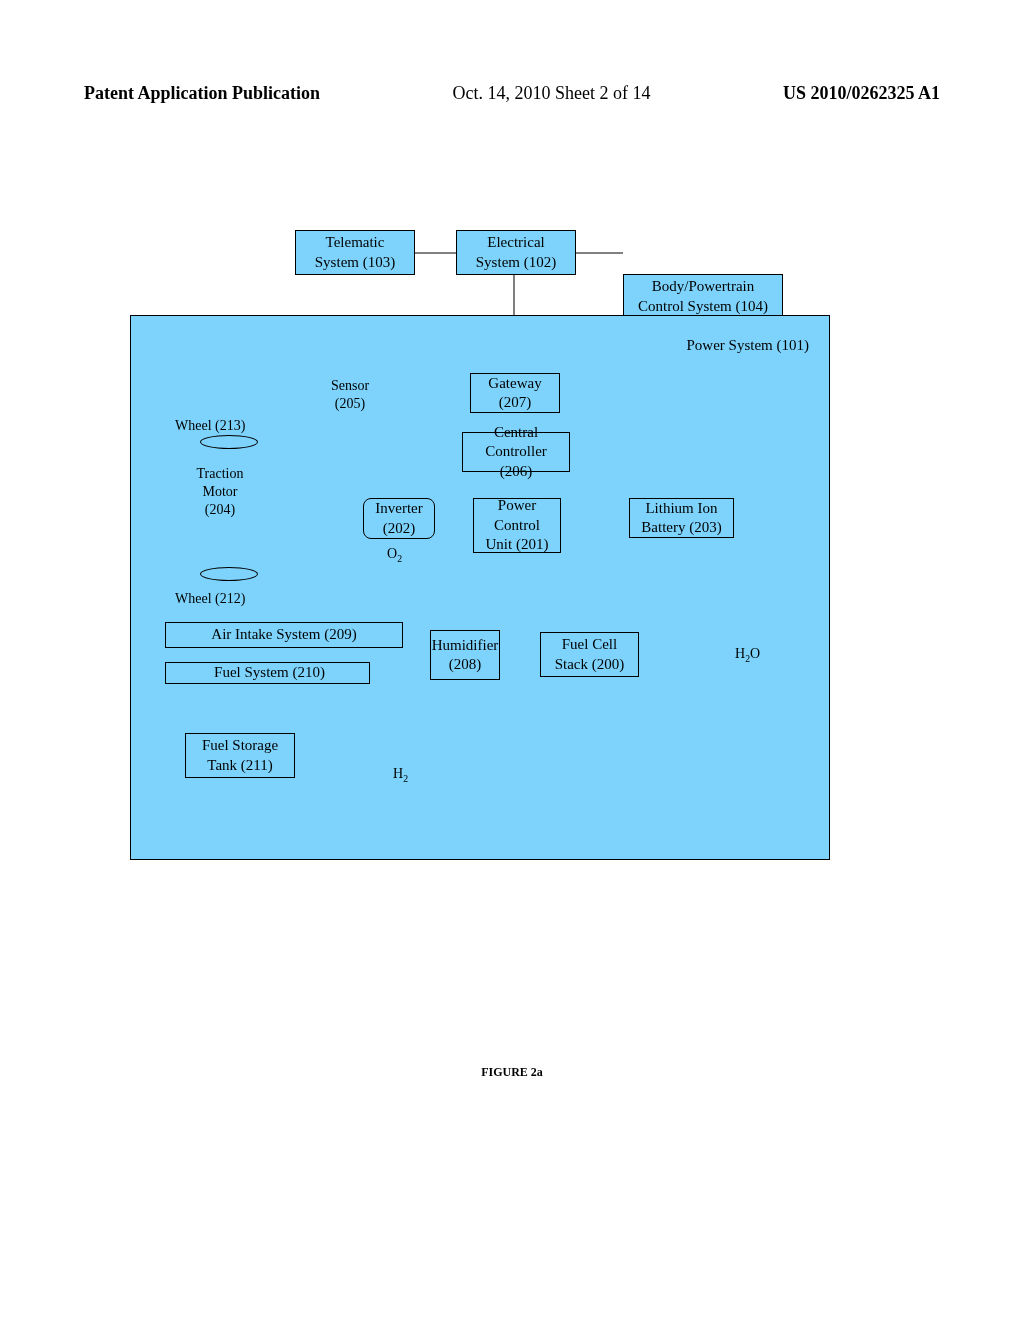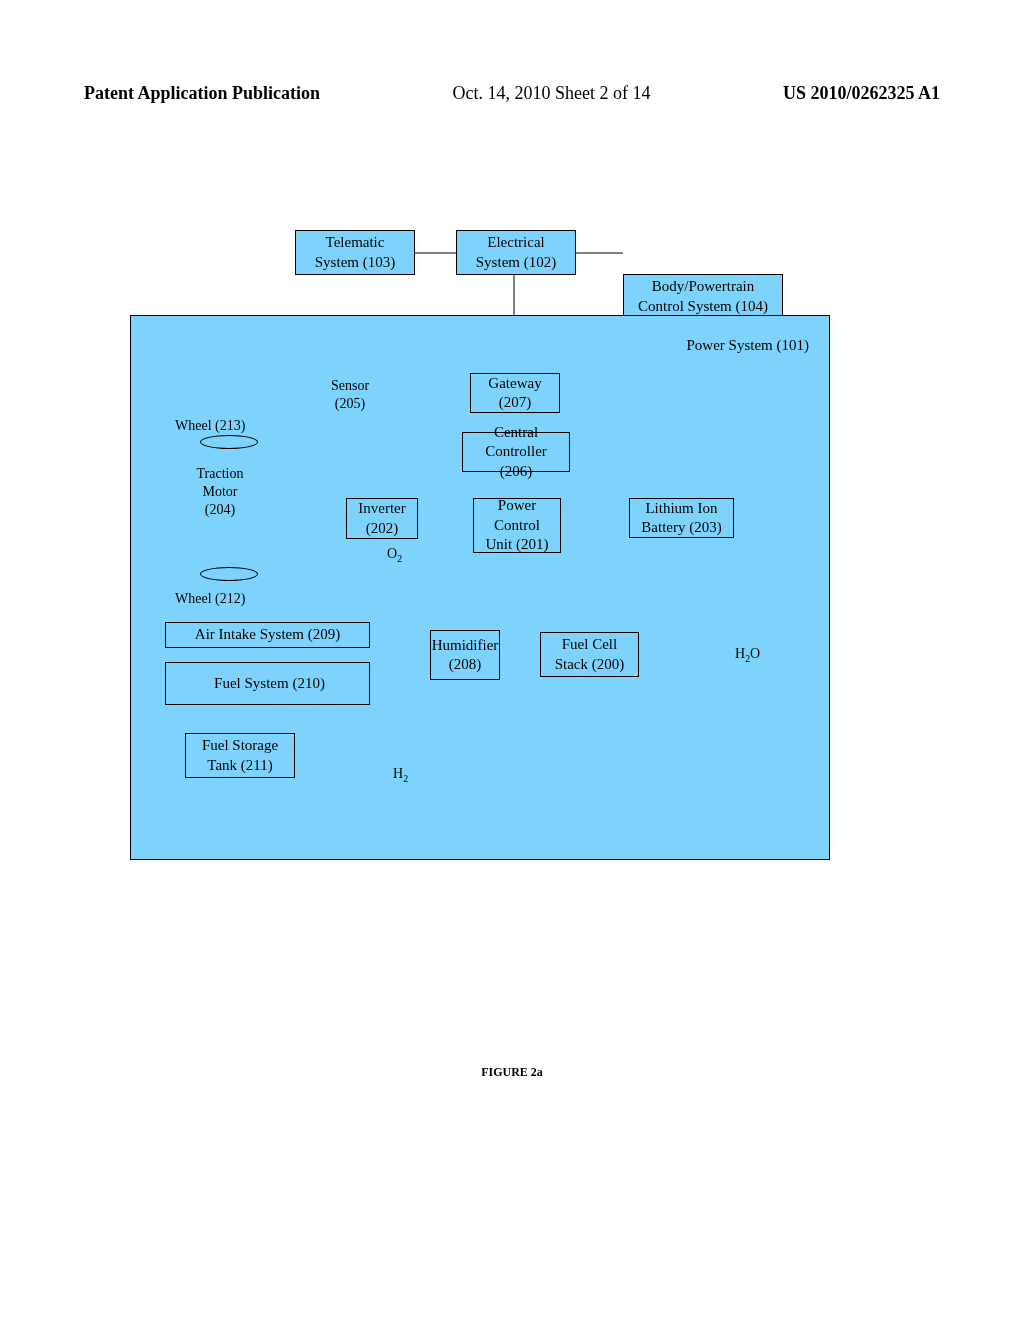--- a/index.html
+++ b/index.html
@@ -182,21 +182,21 @@
     <span style="white-space:pre-line;">Central
 Controller (206)</span>
   </div>
 
   <div class="label" style="left:55px; top:235px; width:70px;">
     <span style="white-space:pre-line;margin-top:14px;">Traction
 Motor
 (204)</span>
   </div>
 
-  <div class="box" style="left:216px; top:268px; width:72px; height:41px;">
+  <div class="box" style="left:233px; top:268px; width:72px; height:41px;border-radius:8px;">
     <span style="white-space:pre-line;">Inverter
 (202)</span>
   </div>
 
   <div class="box" style="left:343px; top:268px; width:88px; height:55px;">
     <span style="white-space:pre-line;">Power
 Control
 Unit (201)</span>
   </div>
 
@@ -205,39 +205,39 @@
 Battery (203)</span>
   </div>
 
   <div class="wheel" style="left:70px; top:337px;"></div>
   <div class="label" style="left:45px; top:360px;">Wheel (212)</div>
 
   <div class="label" style="left:257px; top:315px;">
     <span>O</span><span class="sub">2</span>
   </div>
 
-  <div class="box" style="left:35px; top:392px; width:205px; height:26px;">
+  <div class="box" style="left:35px; top:392px; width:238px; height:26px;">
     <span>Air Intake System (209)</span>
   </div>
 
   <div class="box" style="left:300px; top:400px; width:70px; height:50px;">
     <span style="white-space:pre-line;">Humidifier
 (208)</span>
   </div>
 
   <div class="box" style="left:410px; top:402px; width:99px; height:45px;">
     <span style="white-space:pre-line;">Fuel Cell
 Stack (200)</span>
   </div>
 
   <div class="label" style="left:605px; top:415px;">
     <span>H</span><span class="sub">2</span><span>O</span>
   </div>
 
-  <div class="box" style="left:35px; top:432px; width:205px; height:43px;padding-left:12px;">
+  <div class="box" style="left:35px; top:432px; width:205px; height:22px;padding-left:12px;">
     <span>Fuel System (210)</span>
   </div>
 
   <div class="box" style="left:55px; top:503px; width:110px; height:45px;">
     <span style="white-space:pre-line;">Fuel Storage
 Tank (211)</span>
   </div>
 
   <div class="label" style="left:263px; top:535px;">
     <span>H</span><span class="sub">2</span>

